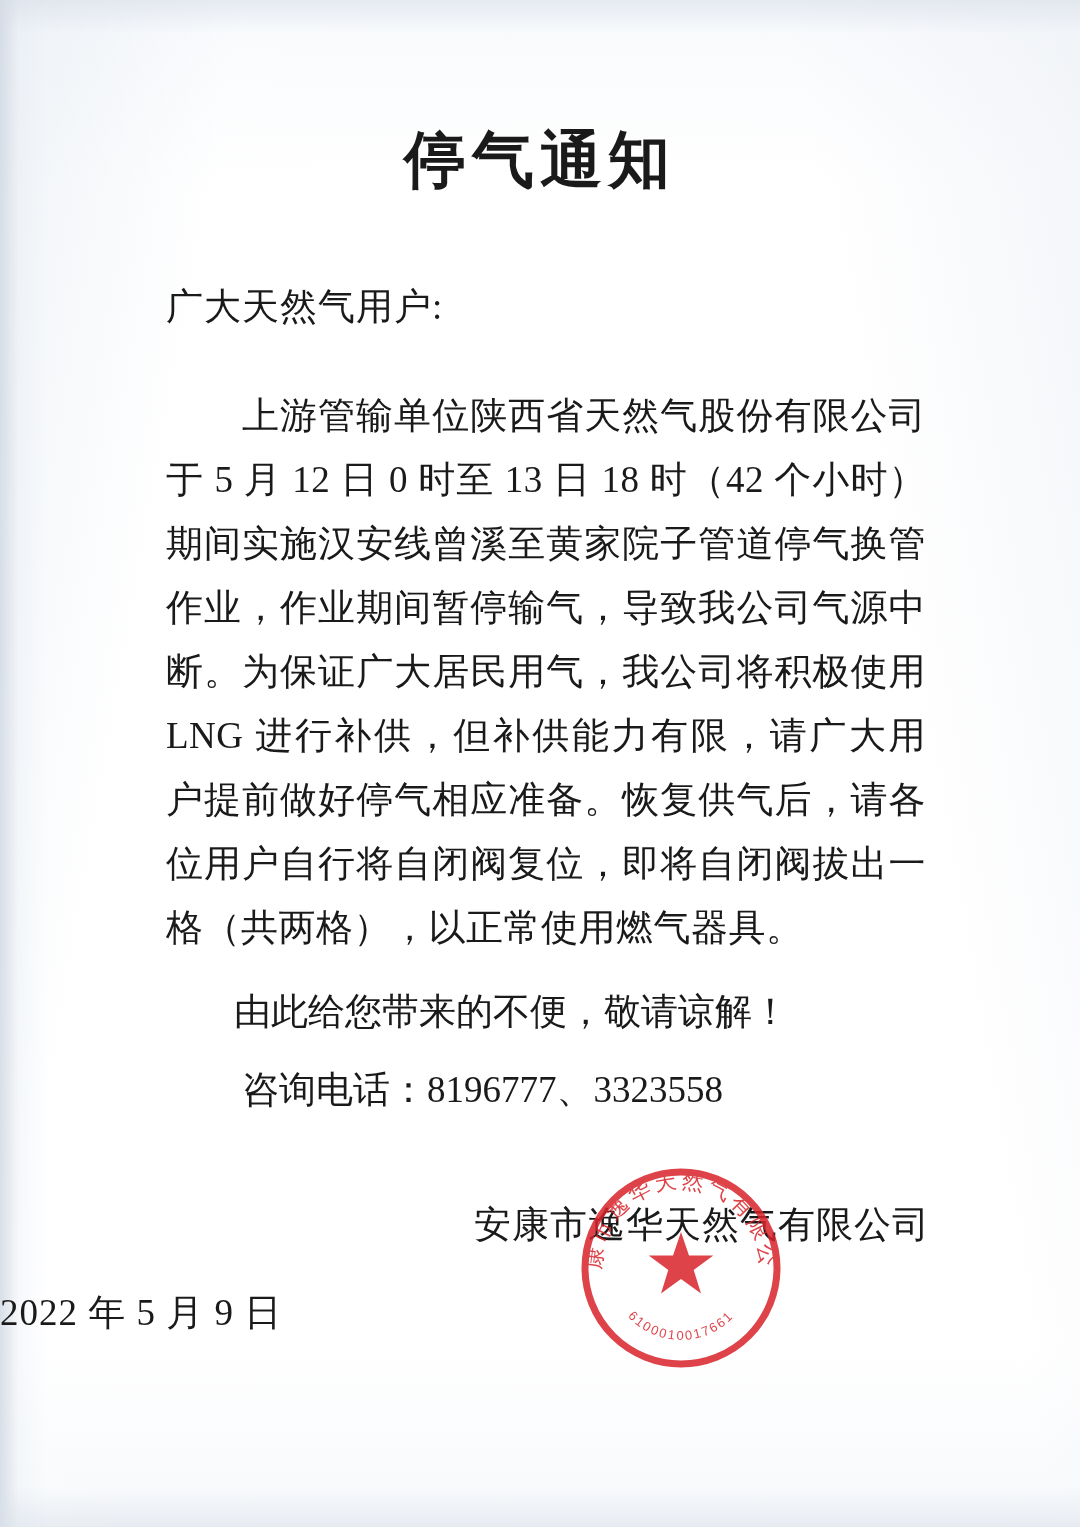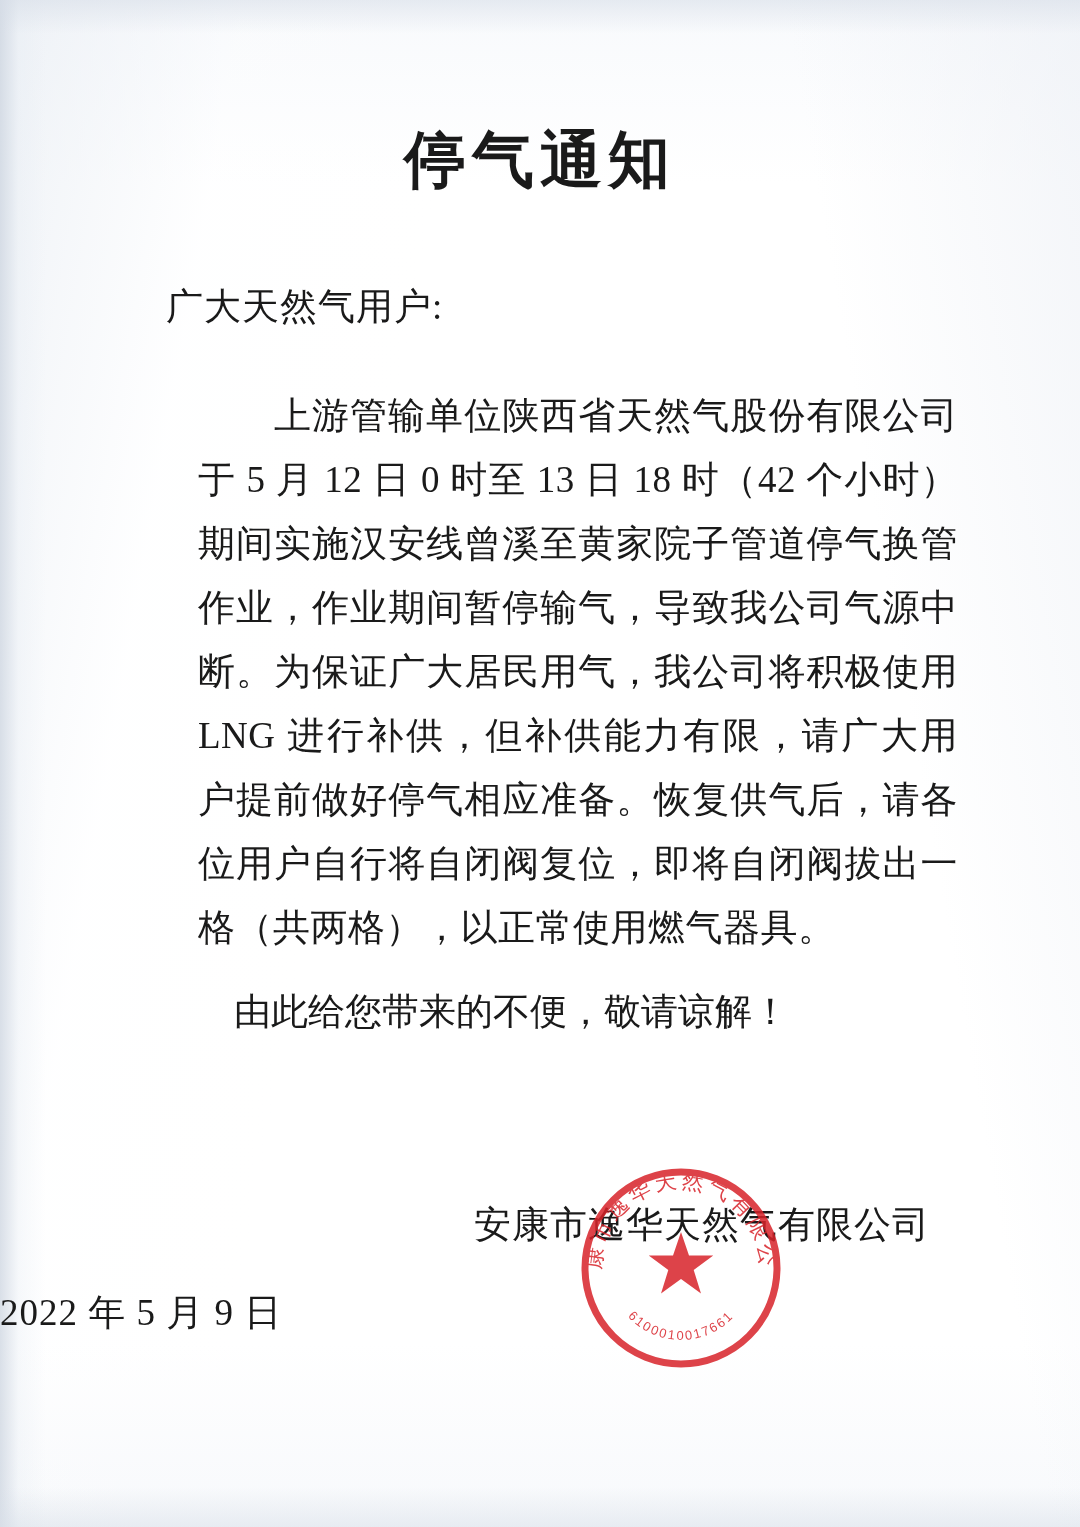--- a/index.html
+++ b/index.html
@@ -76,21 +76,20 @@
     position: absolute;
     top: 384px;
     left: 166px;
     width: 760px;
     font-size: 37px;
     line-height: 64px;
     text-indent: 76px;
     text-align: justify;
     text-justify: inter-ideograph;
     letter-spacing: 0.5px;
-    margin-left: 32px;
   }
 
   .closing {
     position: absolute;
     top: 980px;
     left: 158px;
     width: 760px;
     font-size: 37px;
     line-height: 64px;
     text-indent: 76px;
@@ -148,20 +147,21 @@
 <div class="content">
 
   <div class="doc-title">停气通知</div>
 
   <div class="salutation">广大天然气用户:</div>
 
   <div class="body-block">上游管输单位陕西省天然气股份有限公司于 5 月 12 日 0 时至 13 日 18 时（42 个小时）期间实施汉安线曾溪至黄家院子管道停气换管作业，作业期间暂停输气，导致我公司气源中断。为保证广大居民用气，我公司将积极使用 LNG 进行补供，但补供能力有限，请广大用户提前做好停气相应准备。恢复供气后，请各位用户自行将自闭阀复位，即将自闭阀拔出一格（共两格），以正常使用燃气器具。</div>
 
   <div class="closing">由此给您带来的不便，敬请谅解！</div>
 
+  <div class="hotline">咨询电话：8196777、3323558</div>
 
   <div class="signature">安康市逸华天然气有限公司</div>
 
   <div class="sign-date">2022 年 5 月 9 日</div>
 
   <div class="seal">
     <svg width="212" height="212" viewBox="0 0 212 212" xmlns="http://www.w3.org/2000/svg">
       <defs>
         <path id="sealTopArc" d="M 26,106 A 80,80 0 0 1 186,106"></path>
         <path id="sealBottomArc" d="M 34,106 A 72,72 0 0 0 178,106"></path>

